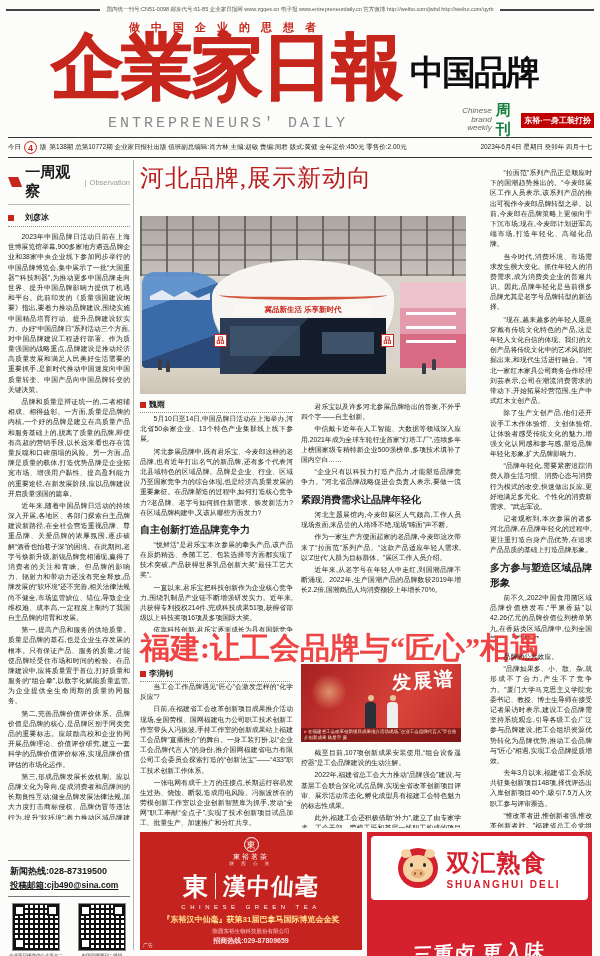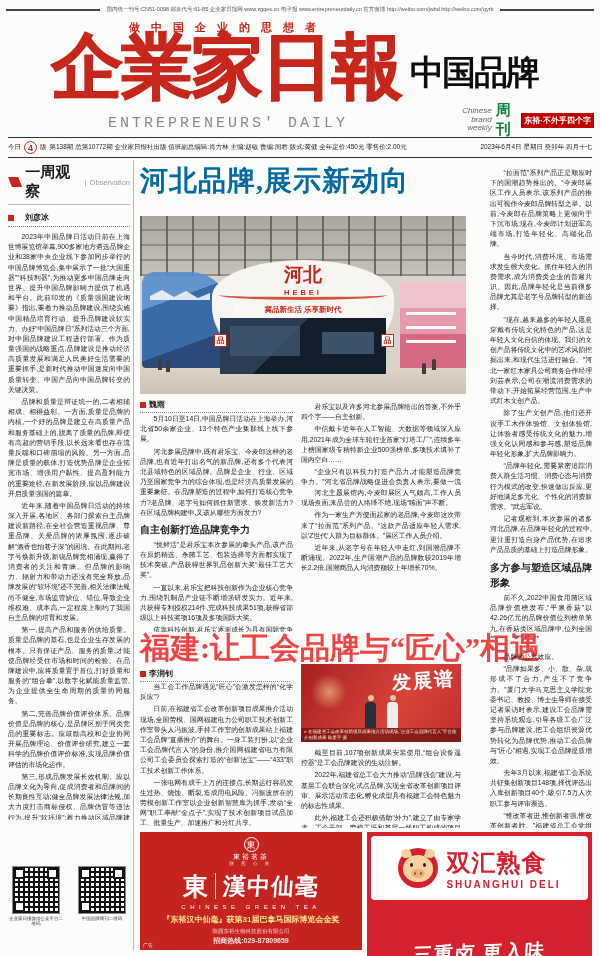--- a/index.html
+++ b/index.html
@@ -51,22 +51,22 @@
   .contact .mail{font-size:8.5px;font-weight:900;text-decoration:underline;margin-top:2px;}
   .qrrow{display:flex;justify-content:space-between;margin-top:6px;}
   .qrbox{width:56px;text-align:center;}
   .qr{width:48px;height:48px;margin:0 auto;border:1px solid #888;position:relative;
       background:repeating-linear-gradient(90deg,#111 0 2px,transparent 2px 5px),
                  repeating-linear-gradient(0deg,#111 0 2px,#fff 2px 5px);}
   .qr i{position:absolute;width:11px;height:11px;background:#fff;border:2.5px solid #111;}
   .qr i.a{top:1px;left:1px}.qr i.b{top:1px;right:1px}.qr i.c{bottom:1px;left:1px}
   .qrbox .cap{font-size:4.5px;color:#333;margin-top:2px;line-height:1.2;}
   
-  .h1a{position:absolute;left:140px;top:162px;font-size:28px;font-weight:700;letter-spacing:1px;
-       font-family:"Liberation Serif","DejaVu Serif",serif;color:#0369a1;white-space:nowrap;}
+  .h1a{position:absolute;left:140px;top:162px;font-size:24px;font-weight:400;letter-spacing:1px;
+       font-family:"Liberation Serif","DejaVu Serif",serif;color:#b91c1c;white-space:nowrap;}
   .photo1{position:absolute;left:140px;top:216px;width:326px;height:178px;background:#d8d3cb;overflow:hidden;}
   .p1-ceil{position:absolute;top:0;left:0;right:0;height:60px;
            background:repeating-linear-gradient(90deg,rgba(90,86,80,.8) 0 2px,transparent 2px 26px),
                       repeating-linear-gradient(0deg,rgba(125,120,112,.7) 0 2px,transparent 2px 15px),
                       linear-gradient(#aba69f,#c6c1ba);}
   .p1-floor{position:absolute;bottom:0;left:0;right:0;height:30px;background:linear-gradient(#ddd5c8,#cdc4b5);}
   .p1-kiosk{position:absolute;left:2px;bottom:26px;width:88px;height:96px;
             background:linear-gradient(160deg,#5b8fce 0 30%,#2e62a6 30% 70%,#1d3f73 70%);
             border-radius:12px 40px 4px 4px;opacity:.92;}
   .p1-kiosk::after{content:"";position:absolute;left:8px;top:18px;width:60px;height:10px;background:#fff;
@@ -165,21 +165,21 @@
   </div>
   <div class="slogan">做中国企业的思想者</div>
   <div class="mast-cn">企業家日報</div>
   <div class="mast-brand">中国品牌</div>
   <div class="brand-sub">
     <div class="script">
       <div>Chinese brand</div>
       <div>weekly</div>
     </div>
     <div class="zk">周刊</div>
-    <div class="coorg">东裕·不外乎四个字</div>
+    <div class="coorg">东裕·一身工装打扮</div>
   </div>
   <div class="mast-en">ENTREPRENEURS' DAILY</div>
 
   <div class="infobar">
     <span>今日</span>
     <span class="pgcircle">4</span>
     <span>版</span>
     <span>第138期 总第10772期 企业家日报社出版 值班副总编辑:肖方林 主编:赵敏 责编:周君 版式:黄健 全年定价:450元 零售价:2.00元</span>
     <span class="date">2023年6月4日 星期日 癸卯年 四月十七</span>
   </div>
@@ -201,20 +201,24 @@
         <p>2023年中国品牌日活动日前在上海世博展览馆举幕,900多家地方遴选品牌企业和38家中央企业线下参加同步举行的中国品牌博览会,集中展示了一批“大国重器”“科技利器”,为推动更多中国品牌走向世界、提升中国品牌影响力提供了机遇和平台。此前印发的《质量强国建设纲要》指出,要着力推动品牌建设,围绕实施中国精品培育行动、提升品牌建设软实力、办好“中国品牌日”系列活动三个方面,对中国品牌建设工程进行部署。作为质量强国的战略重点,品牌建设是推动经济高质量发展和满足人民美好生活需要的重要抓手,是新时代推动中国速度向中国质量转变、中国产品向中国品牌转变的关键决策。</p>
         <p>品牌和质量是辩证统一的,二者相辅相成、相得益彰。一方面,质量是品牌的内核,一个好的品牌是建立在高质量产品和服务基础上的,脱离了质量的品牌,即使有高超的营销手段,以长远来看也存在流量反噬和口碑崩塌的风险。另一方面,品牌是质量的载体,打造优势品牌是企业拓宽市场、增强用户黏性、提高盈利能力的重要途径,在新发展阶段,应以品牌建设开启质量强国的篇章。</p>
         <p>近年来,随着中国品牌日活动的持续深入开展,各地区、各部门探索自主品牌建设新路径,在全社会营造重视品牌、尊重品牌、关爱品牌的浓厚氛围,逐步破解“酒香也怕巷子深”的困境。在此期间,老字号焕新升级,新锐品牌竞相涌现,赢得了消费者的关注和青睐。但品牌的影响力、辐射力和带动力还没有完全释放,品牌发展的“软环境”还不完善,相关法律法规尚不健全,市场监管缺位、错位,导致企业维权难、成本高,一定程度上制约了我国自主品牌的培育和发展。</p>
         <p>第一,提高产品和服务的供给质量。质量是品牌的基石,也是企业生存发展的根本。只有保证产品、服务的质量,才能使品牌经受住市场和时间的检验。在品牌建设中,应将质量置于首位,打好质量和服务的“组合拳”,以数字化赋能质量监管,为企业提供全生命周期的质量协同服务。</p>
         <p>第二,完善品牌价值评价体系。品牌价值是品牌的核心,是品牌区别于同类竞品的重要标志。应鼓励高校和企业协同开展品牌理论、价值评价研究,建立一套科学的品牌价值评价标准,实现品牌价值评估的市场化运作。</p>
         <p>第三,形成品牌发展长效机制。应以品牌文化为导向,促成消费者和品牌间的长期良性互动;健全品牌发展法律法规,加大力度打击商标侵权、品牌仿冒等违法行为,提升“软环境”;着力推动区域品牌建设,充分利用各地区资源禀赋,盘活土地、数据、人才、基础设施等资源要素,改善“硬环境”。</p>
       </div>
   </div>
 
   <div class="contact">
+    <div class="lines">
+      <div class="hot">新闻热线:028-87319500</div>
+      <div class="mail">投稿邮箱:cjb490@sina.com</div>
+    </div>
     <div class="qrrow">
       <div class="qrbox">
         <div class="qr">
             <i class="a"></i>
             <i class="b"></i>
             <i class="c"></i>
           </div>
         <div class="cap">企业家日报微信公众平台二维码</div>
       </div>
       <div class="qrbox">
@@ -229,24 +233,20 @@
   </div>
 
   <div class="h1a">河北品牌,展示新动向</div>
 
   <div class="photo1">
     <div class="p1-ceil"></div>
     <div class="p1-floor"></div>
     <div class="p1-kiosk"></div>
     <div class="p1-booth"></div>
     <div class="p1-pav">
-      <div class="p1-logo">
-        <div class="cn">河北</div>
-        <div class="en">HEBEI</div>
-      </div>
       <div class="p1-banner">冀品新生活 乐享新时代</div>
       <div class="p1-screen"></div>
     </div>
     <div class="stamp" style="left:74px;top:118px;">品</div>
     <div class="stamp" style="right:72px;top:118px;">品</div>
     <div class="person" style="left:18px;"></div>
     <div class="person" style="left:26px;bottom:22px;"></div>
     <div class="person" style="right:40px;bottom:20px;"></div>
     <div class="person" style="right:30px;"></div>
   </div>
@@ -268,20 +268,21 @@
         <p>依靠科技创新,君乐宝逐渐成长为具有国际竞争力的国产奶粉领军品牌。去年年底,在北京召开的2022凯度BrandZ最具价值中国品牌发布会揭晓了中国先锋品牌30强榜单,君乐宝上榜,也是河北唯一上榜的品牌。</p>
       </div>
   </div>
 
   <div class="col news" style="left:301px;top:402px;width:160px;height:230px;">
     <div style="height:86px;overflow:hidden;">
         <p>君乐宝以及许多河北参展品牌给出的答案,不外乎四个字——自主创新。</p>
         <p>中信戴卡近年在人工智能、大数据等领域深入应用,2021年成为全球车轮行业首家“灯塔工厂”,连续多年上榜国家级专精特新企业500强榜单,多项技术填补了国内空白……</p>
         <p>“企业只有以科技力打造产品力,才能塑造品牌竞争力。”河北省品牌战略促进会负责人表示,要做一流的企业,一定要坚持自主创新,掌握核心技术,不断优化自己的产品。</p>
       </div>
+    <div class="subhead">紧跟消费需求让品牌年轻化</div>
     <div>
         <p>河北主题展馆内,今麦郎展区人气颇高,工作人员现场煮面,来品尝的人络绎不绝,现场“嗦面”声不断。</p>
         <p>作为一家生产方便面起家的老品牌,今麦郎这次带来了“拉面范”系列产品。“这款产品适应年轻人需求,以‘Z世代’人群为目标群体。”展区工作人员介绍。</p>
         <p>近年来,从老字号在年轻人中走红,到国潮品牌不断涌现。2022年,生产国潮产品的品牌数较2019年增长2.2倍,国潮商品人均消费额较上年增长70%。</p>
       </div>
   </div>
 
   <div class="col news" style="left:490px;top:168px;width:102px;height:470px;">
     <div style="height:388px;overflow:hidden;">
         <p>“拉面范”系列产品正是顺应时下的国潮趋势推出的。“今麦郎展区工作人员表示,该系列产品的推出可视作今麦郎品牌转型之举。以前,今麦郎在品牌策略上更倾向于下沉市场;现在,今麦郎计划进军高端市场,打造年轻化、高端化品牌。</p>

